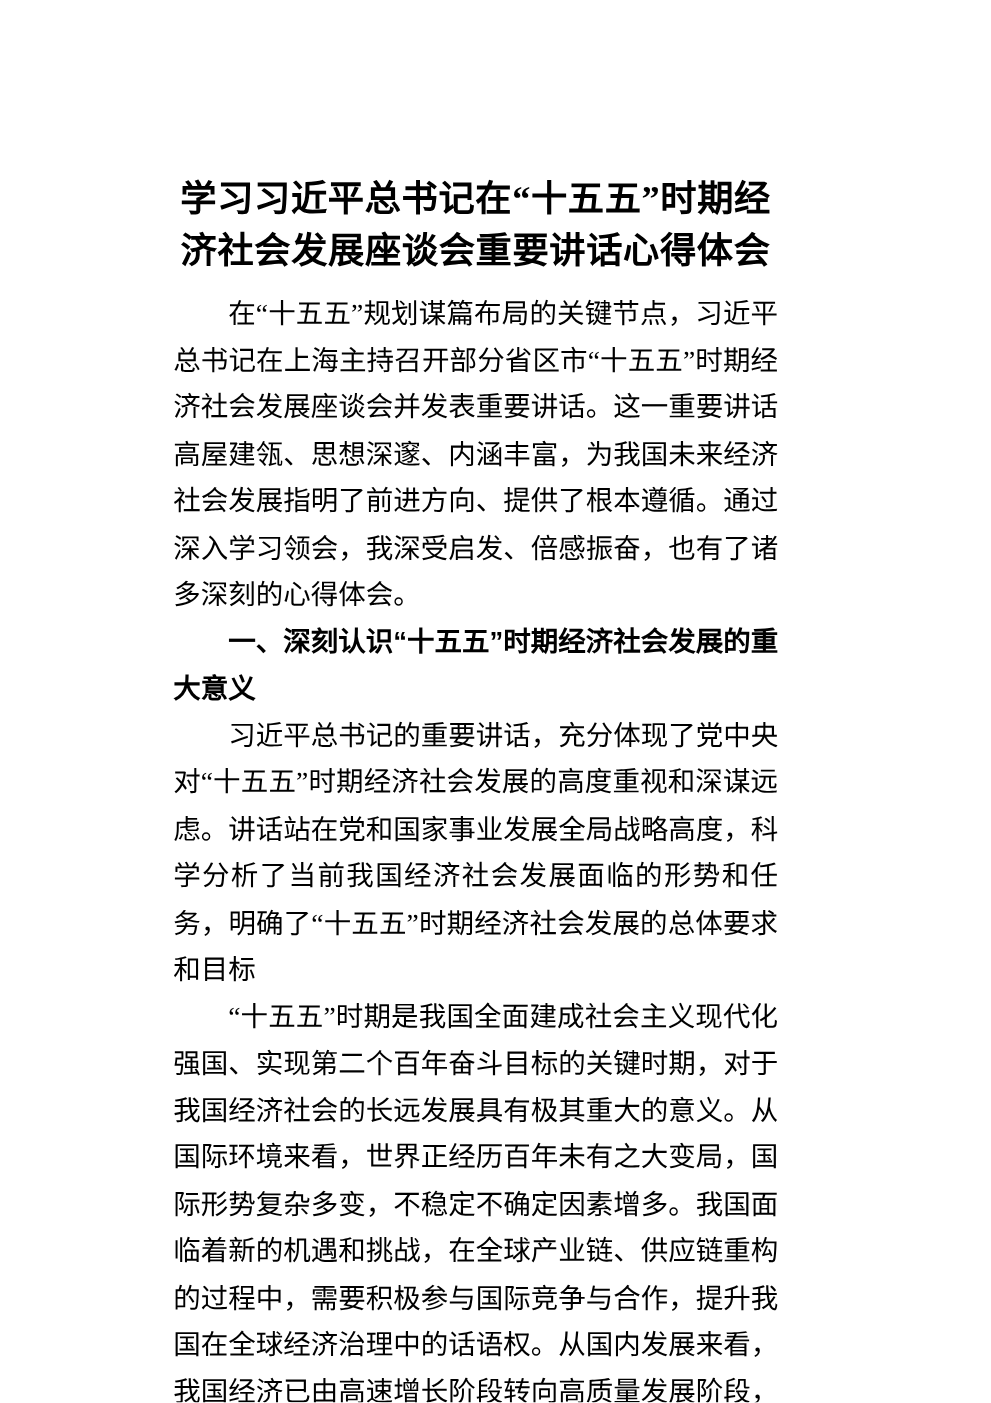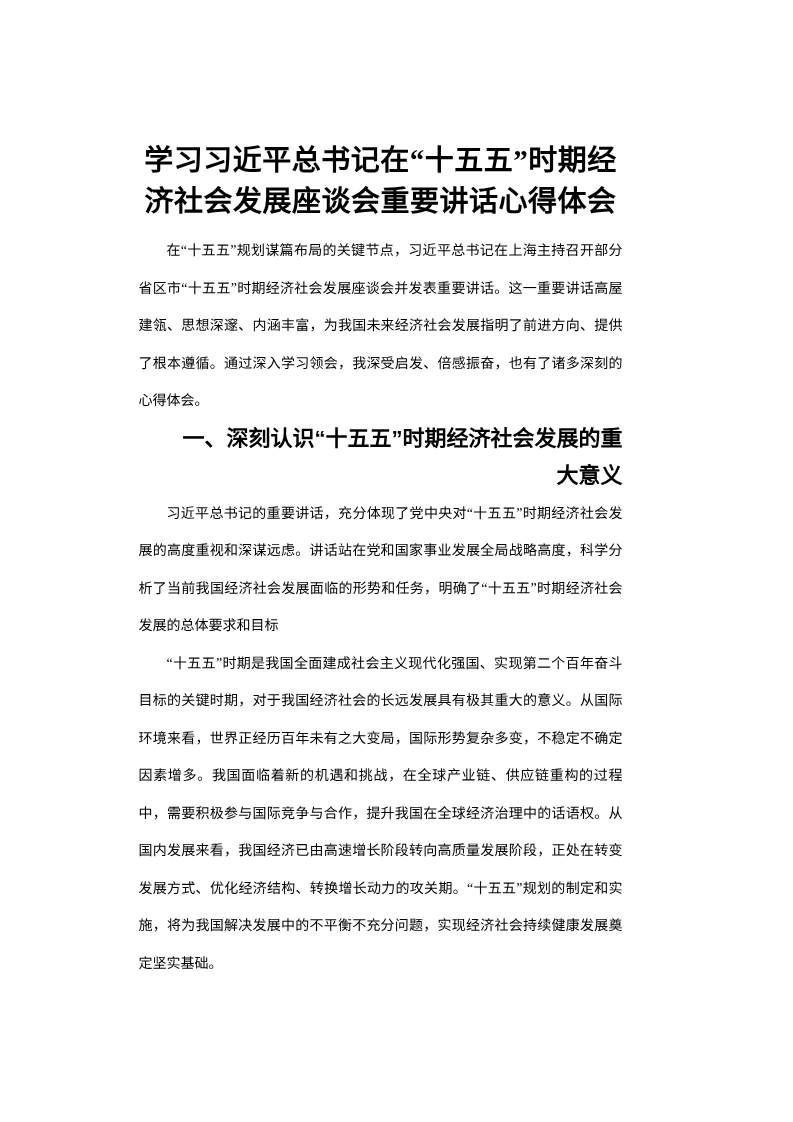--- a/index.html
+++ b/index.html
@@ -22,33 +22,33 @@
     font-family: "Liberation Serif", "DejaVu Serif", serif;
     font-weight: bold;
     font-size: 29px;
     line-height: 41px;
     text-align: center;
     letter-spacing: 0.5px;
     margin: 0 0 10px 0;
   }
   .para {
     font-family: "Liberation Serif", "DejaVu Serif", serif;
-    font-size: 14px;
+    font-size: 22px;
     line-height: 37.5px;
     text-align: justify;
     text-indent: 2em;
     margin: 0;
   }
   .section-heading {
     font-family: "Liberation Sans", "DejaVu Sans", sans-serif;
     font-weight: bold;
     font-size: 22px;
     line-height: 37.5px;
     text-indent: 2em;
-    text-align: right;
+    text-align: left;
     margin: 0;
   }
 </style>
 </head>
 <body>
 
 <main class="page">
   <h1 class="doc-title">学习习近平总书记在“十五五”时期经济社会发展座谈会重要讲话心得体会</h1>
 
   <p class="para">在“十五五”规划谋篇布局的关键节点，习近平总书记在上海主持召开部分省区市“十五五”时期经济社会发展座谈会并发表重要讲话。这一重要讲话高屋建瓴、思想深邃、内涵丰富，为我国未来经济社会发展指明了前进方向、提供了根本遵循。通过深入学习领会，我深受启发、倍感振奋，也有了诸多深刻的心得体会。</p>

